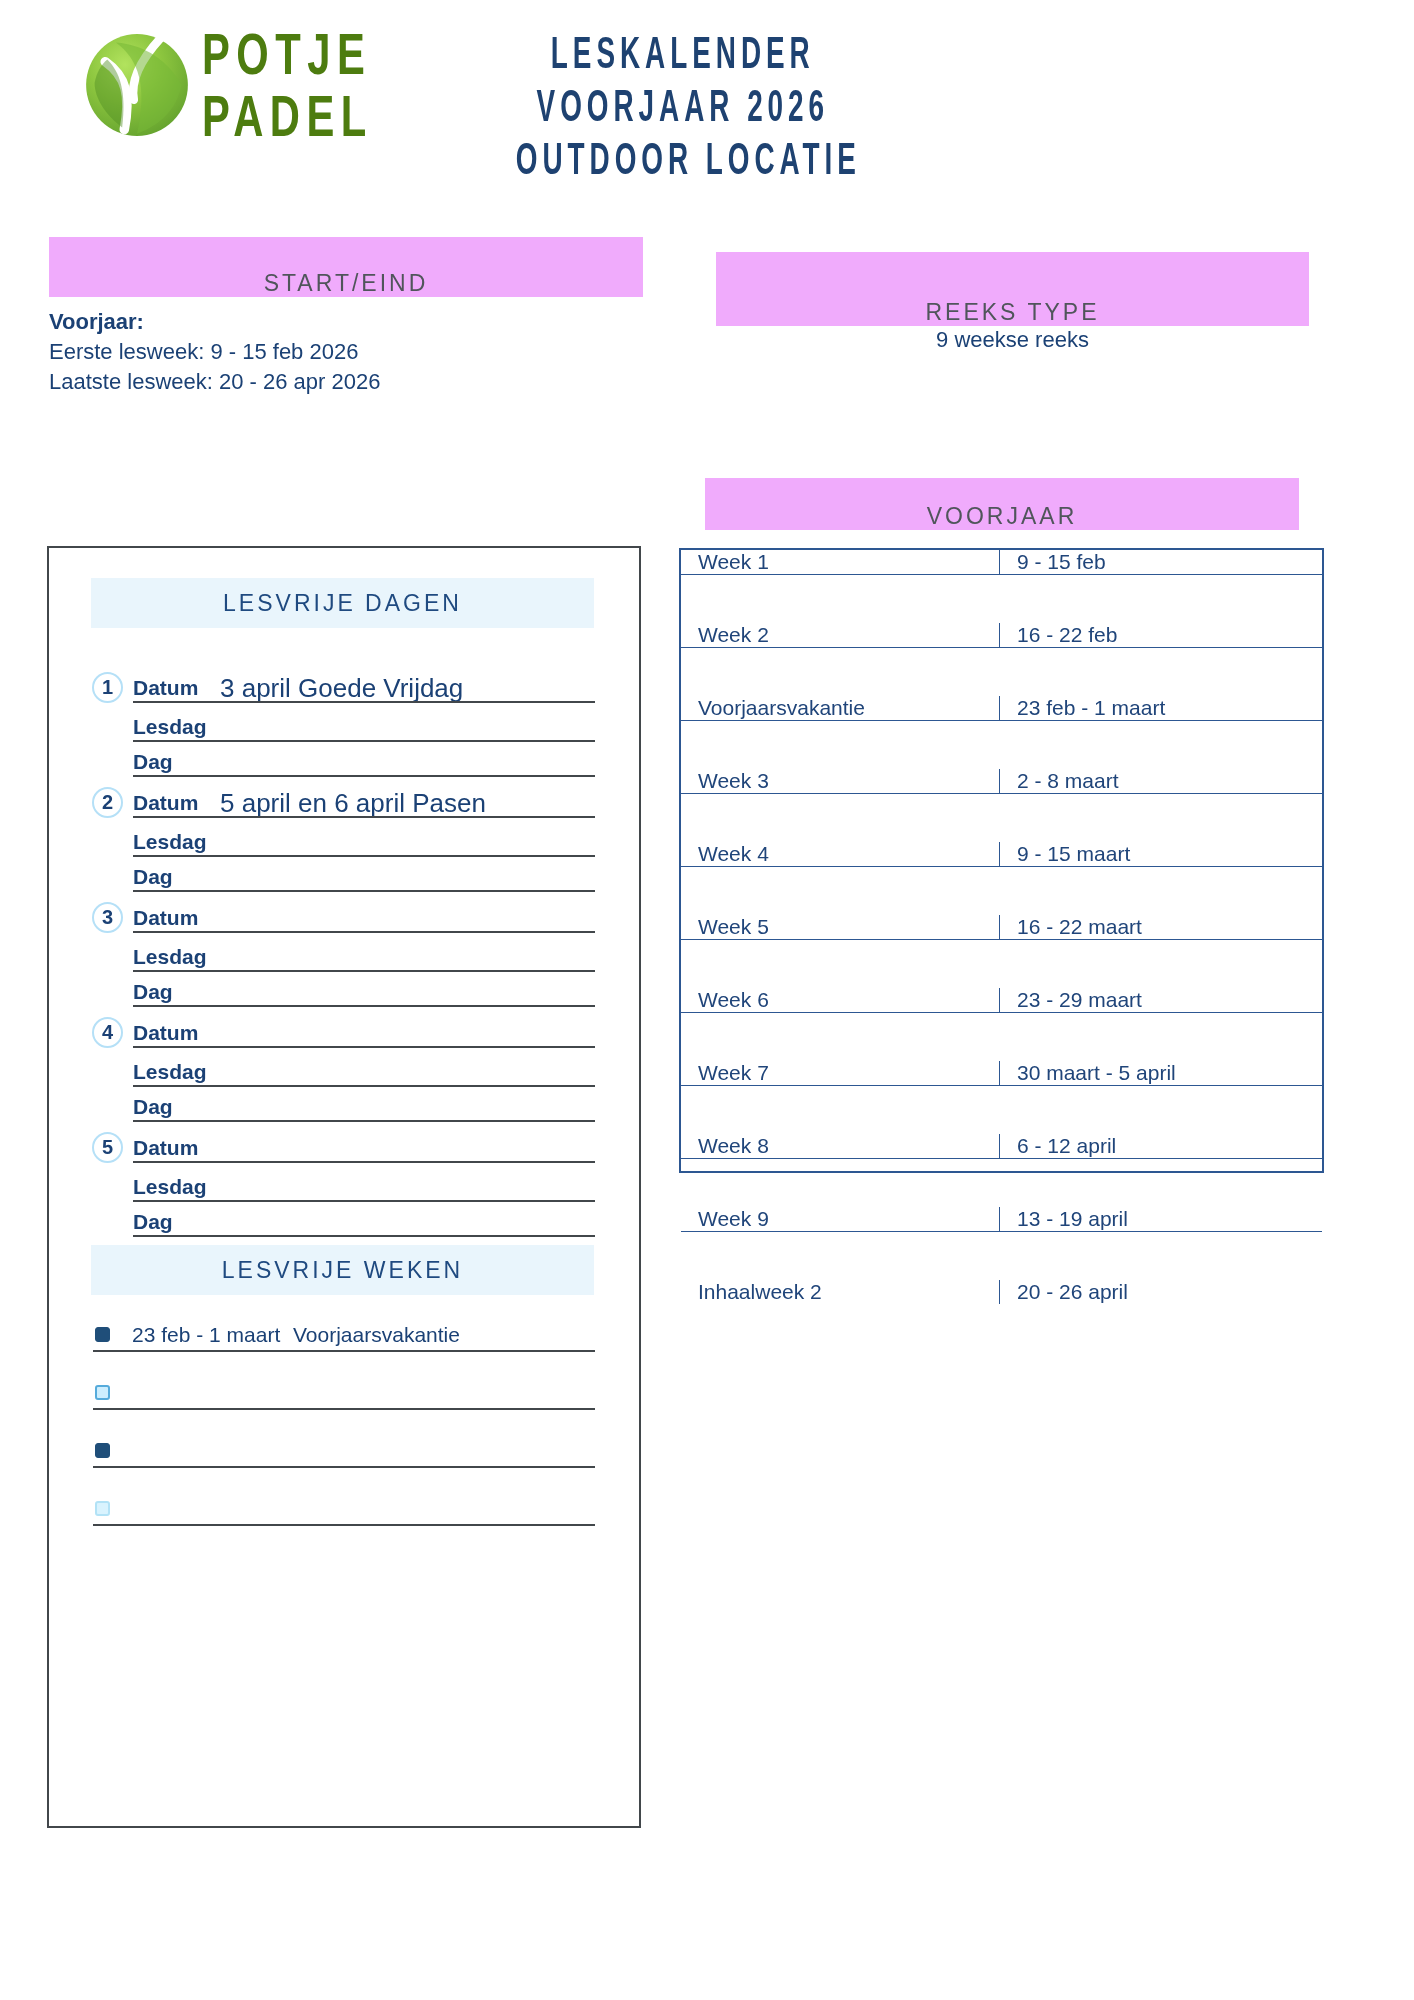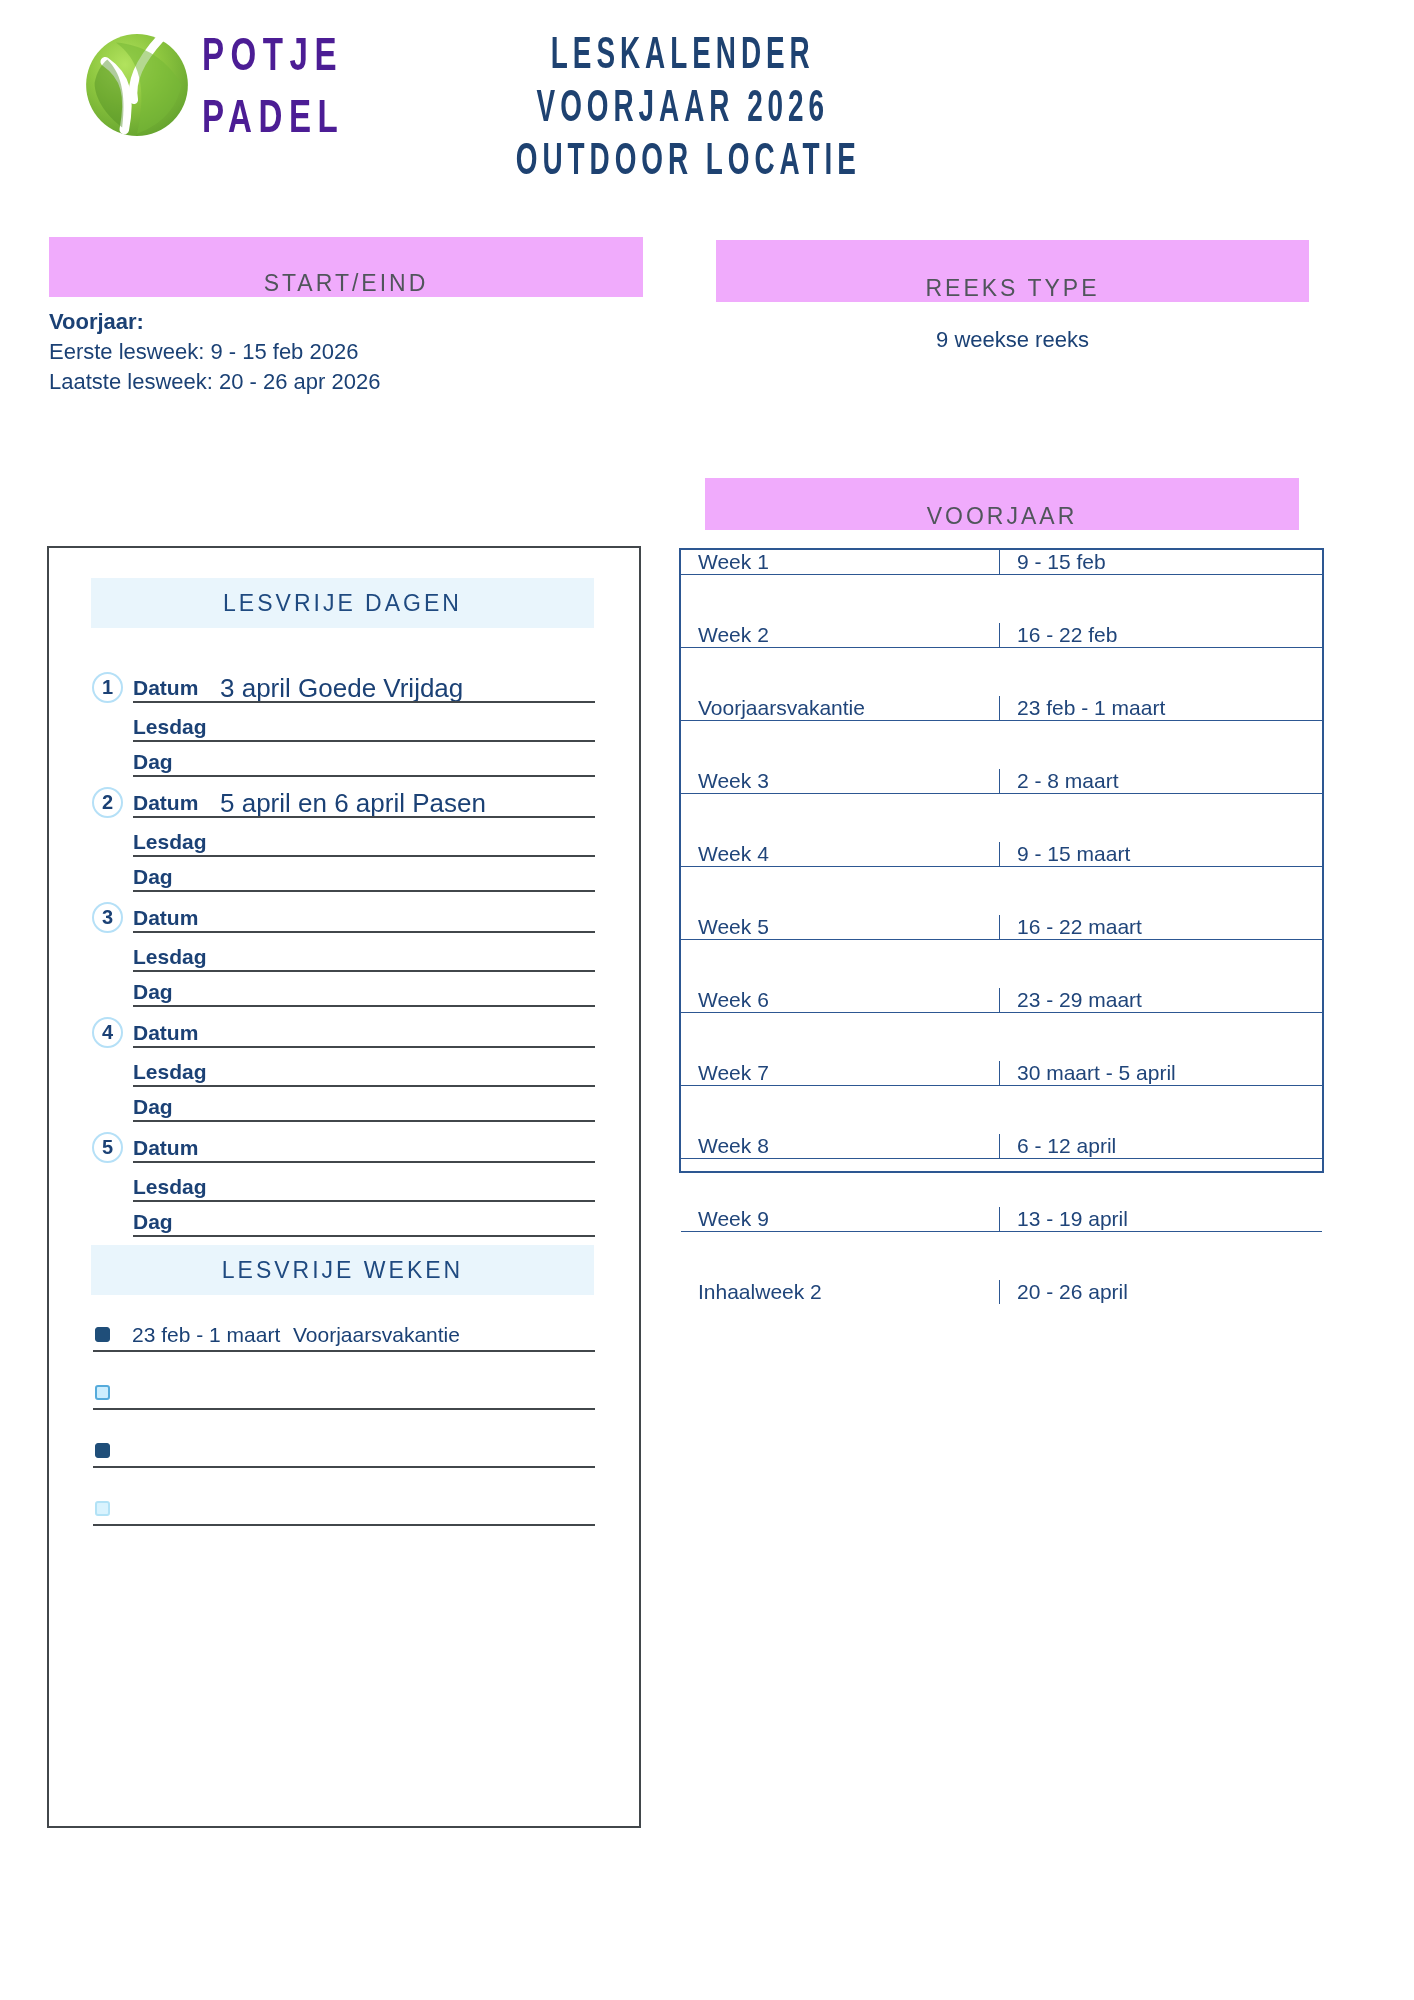--- a/index.html
+++ b/index.html
@@ -3,37 +3,37 @@
 <meta charset="utf-8">
 <style>
   html,body{margin:0;padding:0;background:#ffffff;}
   .page{
     position:relative;width:1414px;height:2000px;background:#ffffff;
     font-family:"Liberation Sans", sans-serif;overflow:hidden;
   }
   
   .logo-wrap{position:absolute;left:84px;top:32px;width:106px;height:106px;}
   .brand{
-    position:absolute;left:202px;top:23px;color:#4c1d95;font-weight:bold;
-    font-size:46px;line-height:62px;letter-spacing:9px;white-space:nowrap;
+    position:absolute;left:202px;top:23px;color:#4d7c0f;font-weight:bold;
+    font-size:58px;line-height:62px;letter-spacing:9px;white-space:nowrap;
   }
   .brand .stretch{display:inline-block;transform:scaleX(.72);transform-origin:left center;}
   .title-block{position:absolute;left:410px;top:26px;width:545px;text-align:center;color:#1e4271;}
   .title-line{height:53px;line-height:53px;white-space:nowrap;}
   .title-line span{
     display:inline-block;transform:scaleX(.62);transform-origin:center center;
     font-weight:bold;font-size:45px;letter-spacing:8px;
   }
   
   .banner{
     position:absolute;background:#f0abfc;display:flex;align-items:flex-end;justify-content:center;
     font-size:23px;letter-spacing:3px;color:#50555b;
   }
   .b-starteind{left:49px;top:237px;width:594px;height:60px;}
-  .b-reeks{left:716px;top:240px;width:593px;height:62px;}
+  .b-reeks{left:716px;top:252px;width:593px;height:74px;}
   .b-voorjaar{left:705px;top:478px;width:594px;height:52px;}
   
   .starteind-text{position:absolute;left:49px;top:307px;width:594px;text-align:left;
     color:#1b4175;font-size:22px;line-height:30px;}
   .starteind-text .bold{font-weight:bold;}
   .reeks-value{position:absolute;left:716px;top:326px;width:593px;text-align:center;
     color:#1b4175;font-size:22px;line-height:28px;}
   
   .vtable{
     position:absolute;left:679px;top:548px;width:645px;height:625px;

